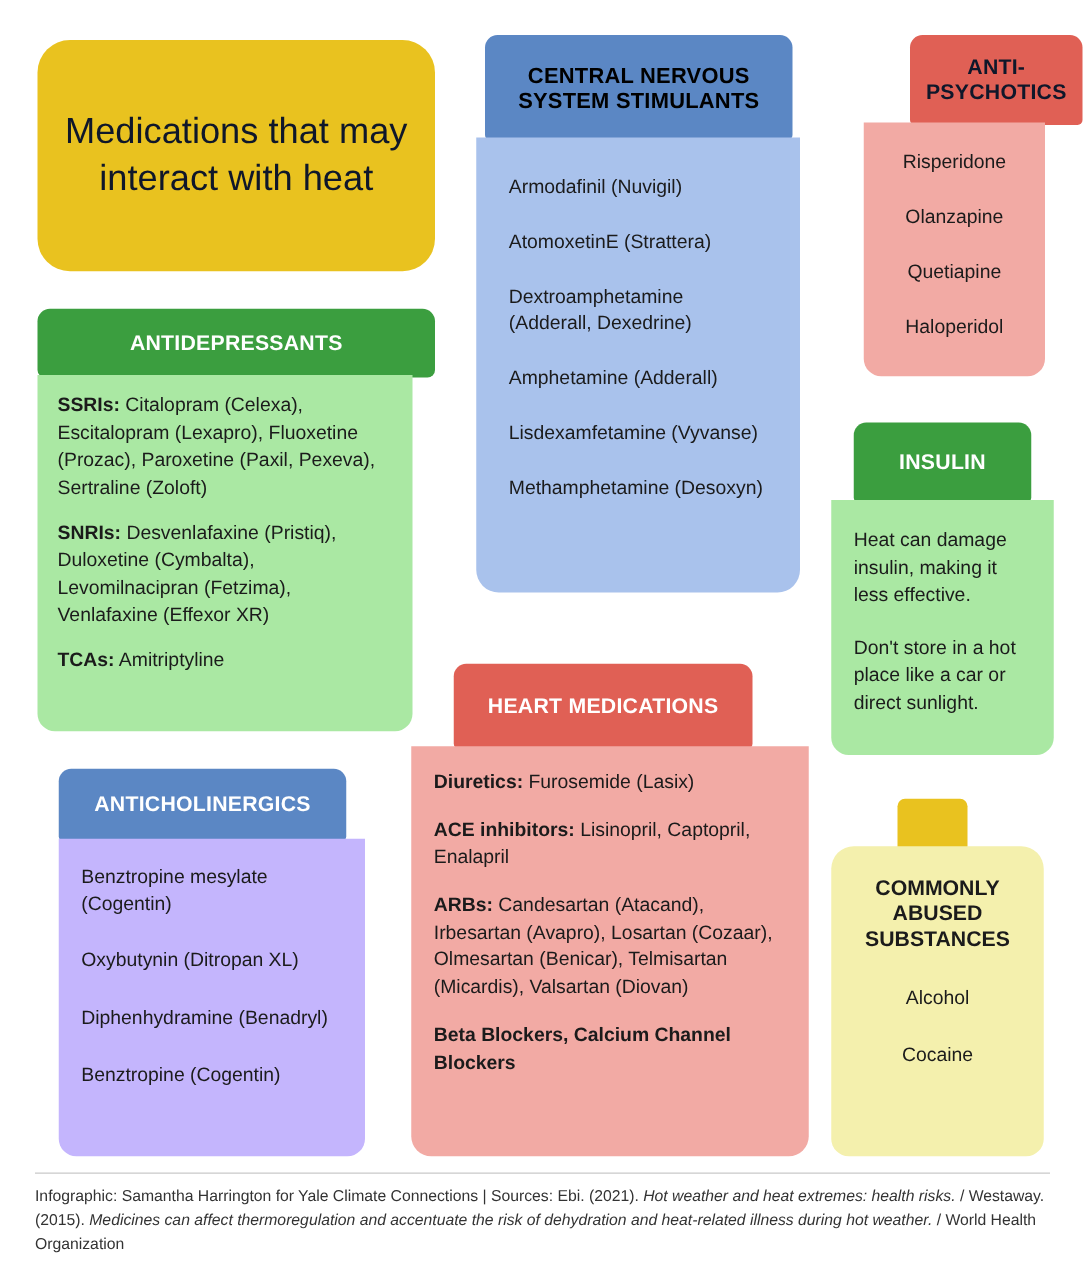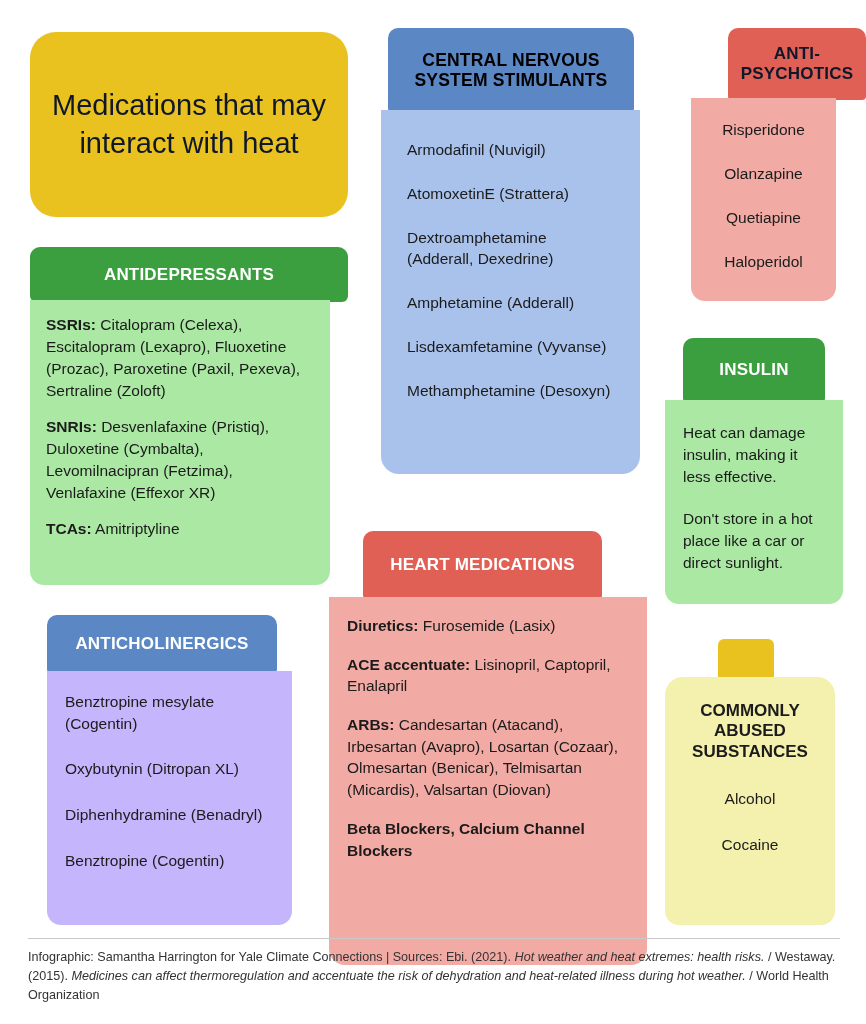--- a/index.html
+++ b/index.html
@@ -145,21 +145,21 @@
     height: 68px;
     background: #e06055;
     color: #fff;
     font-size: 17px;
     border-radius: 10px 10px 4px 4px;
   }
   .heart-body {
     left: 329px;
     top: 597px;
     width: 318px;
-    height: 368px;
+    height: 328px;
     background: #f2aaa4;
     border-radius: 0 0 16px 16px;
     padding: 18px 18px 14px 18px;
     font-size: 15.5px;
     line-height: 1.4;
   }
   .heart-body p { margin: 0 0 17px 0; }
   .heart-body p:last-child { margin-bottom: 0; }
 
   
@@ -303,21 +303,21 @@
     <p>Lisdexamfetamine (Vyvanse)</p>
     <p>Methamphetamine (Desoxyn)</p>
   </div>
 
   <div class="card cap heart-cap">HEART MEDICATIONS</div>
   <div class="card body heart-body">
     <p>
       <span class="b">Diuretics:</span><span> Furosemide (Lasix)</span>
     </p>
     <p>
-      <span class="b">ACE accentuate:</span><span> Lisinopril, Captopril, Enalapril</span>
+      <span class="b">ACE inhibitors:</span><span> Lisinopril, Captopril, Enalapril</span>
     </p>
     <p>
       <span class="b">ARBs:</span><span> Candesartan (Atacand), Irbesartan (Avapro), Losartan (Cozaar), Olmesartan (Benicar), Telmisartan (Micardis), Valsartan (Diovan)</span>
     </p>
     <p>
       <span class="b">Beta Blockers, Calcium Channel Blockers</span><span></span>
     </p>
   </div>
 
   <div class="card cap antipsy-cap">ANTI-PSYCHOTICS</div>

